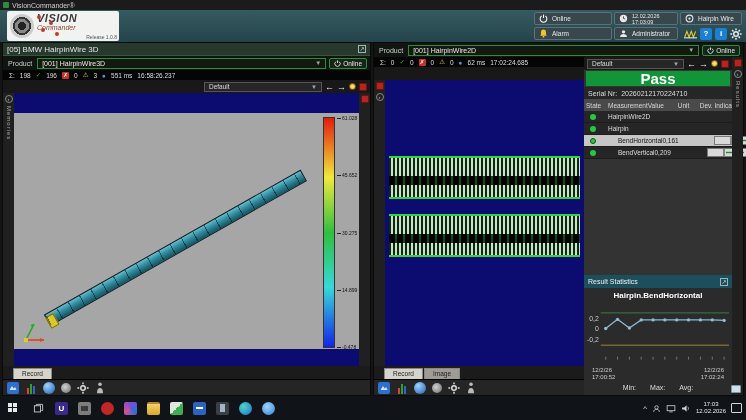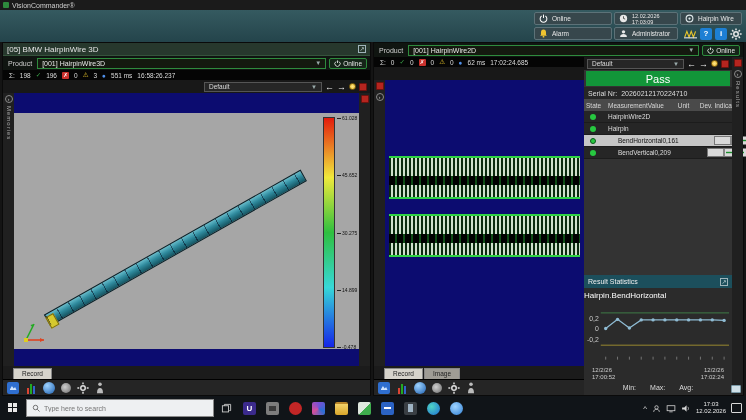--- a/index.html
+++ b/index.html
@@ -83,35 +83,35 @@
   .tico.img { background:#2f6fd0; position:relative; }
   .tico.img::after { content:""; width:7px; height:5px; background:#cfe4ff; clip-path:polygon(0 100%,35% 20%,60% 70%,80% 40%,100% 100%); }
   .tico.bars { background:transparent; gap:1px; align-items:flex-end; }
   .tico.bars i { width:2px; display:block; } 
   .tico.sphere { background:radial-gradient(circle at 35% 30%,#9fd4ff,#1d5fb0); border-radius:50%; }
   .tico.blob { background:radial-gradient(circle at 40% 40%,#cfcfcf,#6a6a6a); border-radius:50%; width:10px; height:10px; }
 
   
   .pbody2 { flex:1; display:flex; min-height:0; }
   .rescol { flex:1; display:flex; flex-direction:column; background:#333; min-width:0; }
-  .passbar { height:15px; margin:1px 2px; background:#129539; color:#fff; font-size:11px; font-weight:normal; display:flex; align-items:center; justify-content:center; flex:none; }
+  .passbar { height:15px; margin:1px 2px; background:#129539; color:#fff; font-size:15px; font-weight:bold; display:flex; align-items:center; justify-content:center; flex:none; }
   .serial { height:12px; display:flex; align-items:center; gap:4px; color:#ddd; font-size:7px; padding:0 4px; background:#262626; flex:none; }
   .rtable { flex:none; font-size:6.5px; color:#ddd; }
   .trh, .trr { display:grid; grid-template-columns:22px 1fr 30px 22px 56px; align-items:center; height:12px; padding:0 2px; }
   .trh { background:#4a4a4a; color:#d8d8d8; }
   .trr { background:#262626; border-bottom:1px solid #1c1c1c; }
   .trr.sel { background:#c6c6c6; color:#111; }
   .dot { width:6px; height:6px; border-radius:50%; background:#27c840; margin-left:4px; }
   .sel .dot { border:1px solid #0a5a18; }
   .mname.ind { padding-left:10px; }
   .rspacer { flex:1; }
   .rstat { flex:none; background:#2b2b2b; }
   .rstat-h { height:13px; background:#1c4f5c; color:#eee; font-size:7px; display:flex; align-items:center; padding:0 4px; }
   .rstat-h .sp { flex:1; }
-  .chart-title { text-align:left; color:#fff; font-weight:normal; font-size:8px; padding:3px 0 1px; }
+  .chart-title { text-align:center; color:#fff; font-weight:bold; font-size:8px; padding:3px 0 1px; }
   .xlabels { display:flex; justify-content:space-between; font-size:6px; color:#ccc; padding:0 8px; line-height:7px; }
   .minmax { display:flex; justify-content:center; gap:14px; color:#ddd; font-size:7px; padding:3px 0 4px; }
   .kbd { position:absolute; right:2px; bottom:2px; width:10px; height:8px; background:#cfe0e8; border:1px solid #7a9aa8; border-radius:1px; }
 
   
   .taskbar { position:absolute; left:0; top:396px; width:746px; height:24px; background:#101418; display:flex; align-items:center; }
   .start { width:26px; height:24px; display:flex; align-items:center; justify-content:center; }
   .start .win { width:10px; height:10px; display:grid; grid-template-columns:4px 4px; grid-template-rows:4px 4px; gap:1px; }
   .start .win i { background:#e8e8e8; }
   .searchbox { width:188px; height:18px; background:#eef0f2; border:1px solid #8a8a8a; display:flex; align-items:center; gap:4px; padding:0 5px; }
@@ -128,20 +128,32 @@
 <body>
 
 <div class="screen">
 
   <div class="titlebar">
     <span class="tb-ico"></span>
     <span>VisionCommander®</span>
   </div>
 
   <div class="header">
+    <div class="logo">
+      <div class="lens"></div>
+      <div class="dots">
+        <i style="left:30px;top:4px"></i>
+          <i style="left:42px;top:10px"></i>
+          <i style="left:34px;top:17px"></i>
+          <i style="left:48px;top:21px"></i>
+      </div>
+      <div class="brand">VISION</div>
+      <div class="sub">Commander</div>
+      <div class="rel">Release 1.0.8</div>
+    </div>
     <div class="hdr-grid">
       <div class="hbtn">
         <svg width="9" height="9" viewBox="0 0 16 16">
             <path d="M4.6 3.6A6 6 0 1 0 11.4 3.6" fill="none" stroke="#fff" stroke-width="1.8"></path>
             <line x1="8" y1="1" x2="8" y2="7" stroke="#fff" stroke-width="1.8"></line>
           </svg>
         <span>Online</span>
       </div>
       <div class="hbtn">
         <svg width="9" height="9" viewBox="0 0 16 16">
@@ -493,27 +505,20 @@
 
   <div class="taskbar">
     <div class="start">
         <span class="win">
           <i></i>
           <i></i>
           <i></i>
           <i></i>
         </span>
       </div>
-    <div class="searchbox">
-      <svg width="8" height="8" viewBox="0 0 16 16">
-          <circle cx="7" cy="7" r="4.5" fill="none" stroke="#555" stroke-width="1.6"></circle>
-          <line x1="10.5" y1="10.5" x2="15" y2="15" stroke="#555" stroke-width="1.6"></line>
-        </svg>
-      <input placeholder="Type here to search" style="">
-    </div>
     <div class="taskview">
       <svg width="11" height="11" viewBox="0 0 16 16">
           <rect x="2" y="4" width="9" height="9" fill="none" stroke="#ccc" stroke-width="1.3"></rect>
           <path d="M5 4V2h9v9h-2" fill="none" stroke="#ccc" stroke-width="1.3"></path>
         </svg>
     </div>
     <div class="tapp">
         <span class="ai" style="background:#3b2a8c">U</span>
       </div>
     <div class="tapp">

